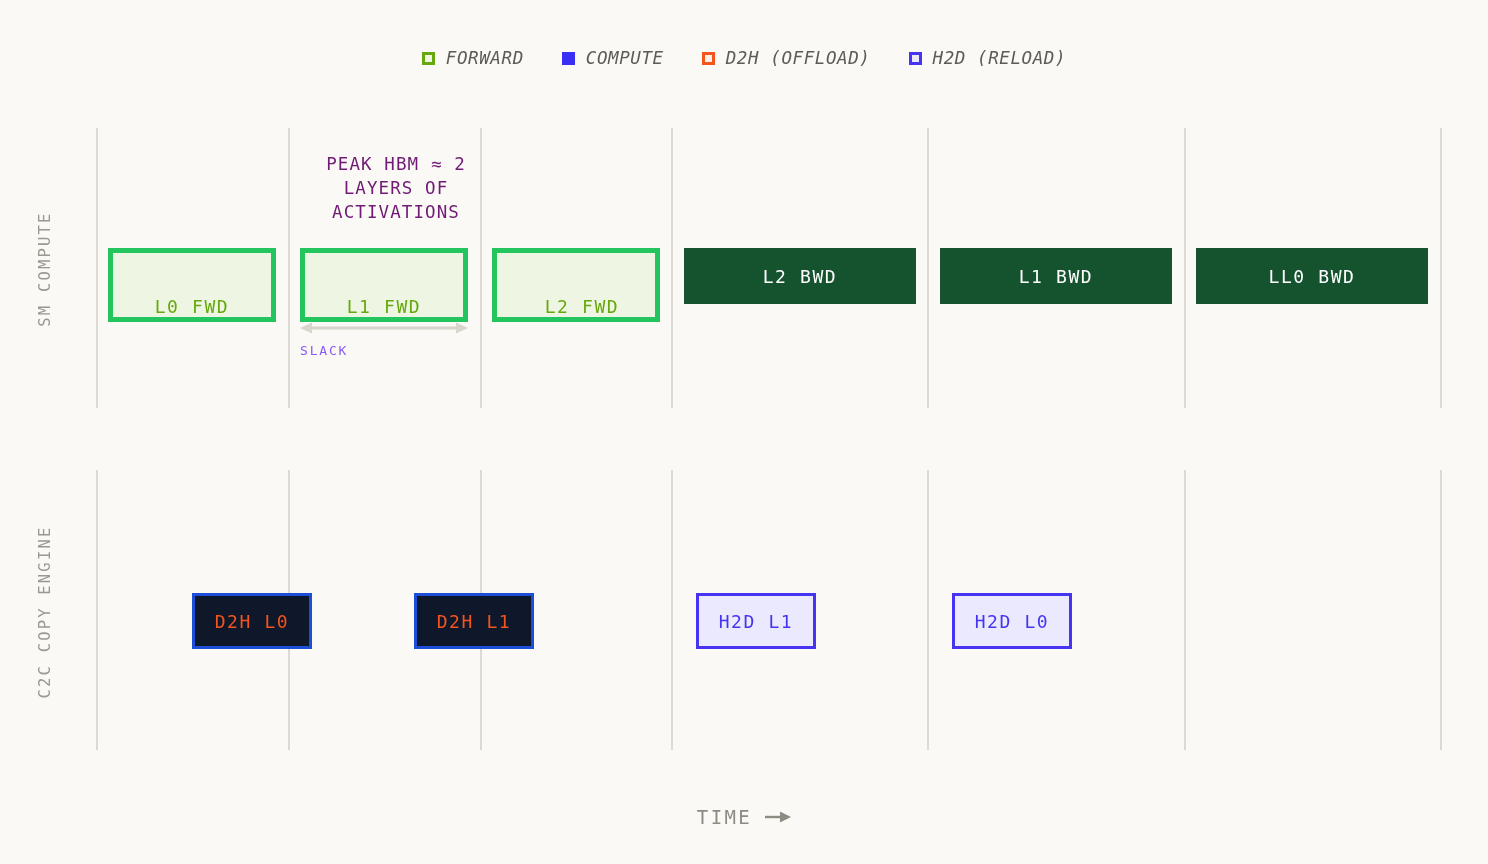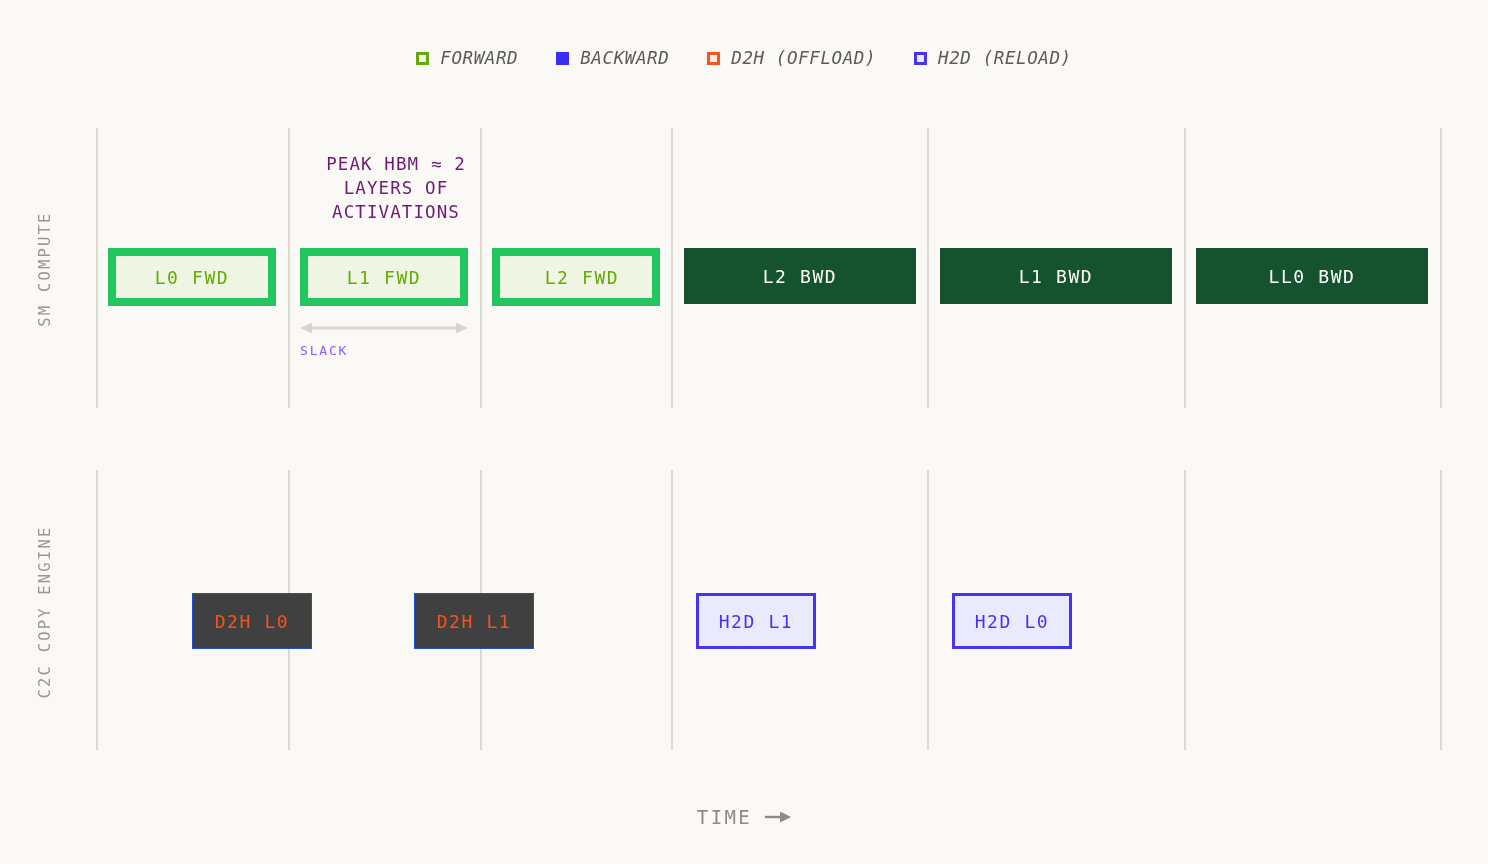--- a/index.html
+++ b/index.html
@@ -104,33 +104,34 @@
     box-sizing: border-box;
     display: flex;
     align-items: center;
     justify-content: center;
     font-size: 18px;
     letter-spacing: 1.6px;
     white-space: nowrap;
   }
   .bar-fwd {
     background: #eef6e3;
-    border: 8px solid #22c55e;
+    border: 5px solid #22c55e;
     color: #67a80c;
-    height: 58px;
+    height: 74px;
+    align-items: flex-end;
   }
   .bar-bwd {
     background: #14532d;
     border: none;
     color: #ffffff;
     height: 56px;
   }
   .bar-d2h {
-    background: #404040;
-    border: 1px solid #1d4ed8;
+    background: #0f172a;
+    border: 3px solid #1d4ed8;
     color: #f4541d;
     height: 56px;
   }
   .bar-h2d {
     background: #ebe9fd;
     border: 3px solid #4634f2;
     color: #4634f2;
     height: 56px;
   }
 
@@ -181,21 +182,21 @@
 
   <div class="legend">
 
     <div class="legend-item">
       <span class="swatch" style="background:#eef6e3;border:3px solid #67a80c;"></span>
       <span class="legend-label">FORWARD</span>
     </div>
 
     <div class="legend-item">
       <span class="swatch" style="background:#3b2ef4;border:none;"></span>
-      <span class="legend-label">BACKWARD</span>
+      <span class="legend-label">COMPUTE</span>
     </div>
 
     <div class="legend-item">
       <span class="swatch" style="background:#fdeee6;border:3px solid #f4541d;"></span>
       <span class="legend-label">D2H (OFFLOAD)</span>
     </div>
 
     <div class="legend-item">
       <span class="swatch" style="background:#ebe9fd;border:3px solid #4634f2;"></span>
       <span class="legend-label">H2D (RELOAD)</span>

